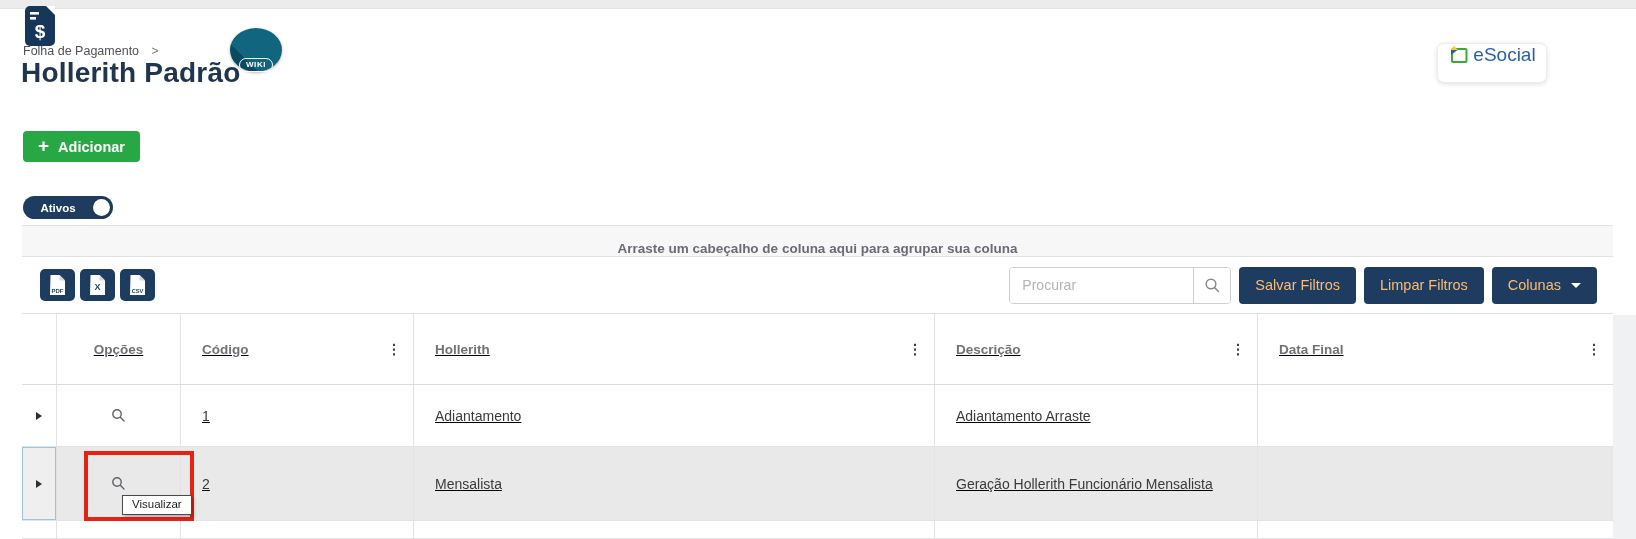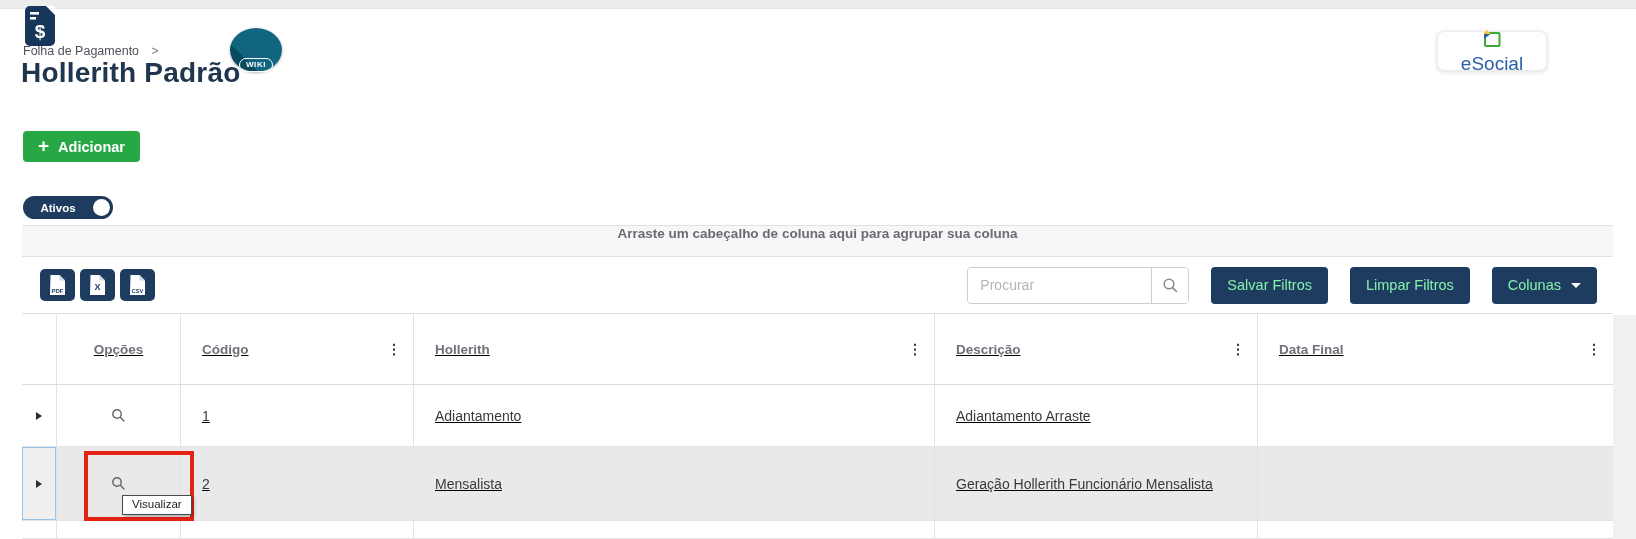--- a/index.html
+++ b/index.html
@@ -15,61 +15,61 @@
   .breadcrumb { position:absolute; left:23px; top:44px; font-size:12.5px; color:#50505a; }
   .breadcrumb .sep { margin-left:9px; color:#7a7a84; font-size:12px; }
   .page-title { position:absolute; left:21px; top:57px; font-size:28px; color:#20354e;
                 letter-spacing:.2px; }
   .wiki-badge { position:absolute; left:230px; top:28px; width:52px; height:44px;
                 border-radius:50%; background:linear-gradient(45deg,#0a4a5f 30%,#11657f 30%);
                 display:flex; align-items:flex-end; justify-content:center;
                 box-shadow:0 1px 3px rgba(0,0,0,.3); cursor:pointer; }
   .wiki-pill { border:1.5px solid #fff; border-radius:10px; padding:1px 6px 2px;
                font-size:8px; font-weight:bold; color:#fff; letter-spacing:.6px; }
-  .esocial-card { position:absolute; left:1437px; top:31px; width:110px; height:40px;
+  .esocial-card { position:absolute; left:1437px; top:43px; width:110px; height:40px;
                   background:#fff; border:1px solid #ececec; border-radius:7px;
-                  box-shadow:0 1px 5px rgba(0,0,0,.13); display:flex; align-items:center;
-                  justify-content:center; gap:3px; cursor:pointer;flex-direction:column; }
+                  box-shadow:0 1px 5px rgba(0,0,0,.13); display:flex; 
+                  justify-content:center; gap:3px; cursor:pointer; }
   .esocial-card span { font-size:19px; color:#2a5fa8; }
 
   
   .add-btn { position:absolute; left:23px; top:131px; height:31px; padding:0 15px;
              background:#28a745; border:none; border-radius:4px; color:#fff;
              font-size:14.5px; font-weight:bold; display:flex; align-items:center; gap:9px;
              cursor:pointer; font-family:inherit; }
   .add-btn .plus { font-size:19px; font-weight:bold; line-height:1; margin-top:-2px; }
   .toggle { position:absolute; left:23px; top:196px; width:90px; height:23px;
             background:#1e3c5f; border-radius:12px; display:flex; align-items:center;
             cursor:pointer; }
   .toggle .lbl { flex:1; text-align:center; color:#fff; font-size:11.5px; font-weight:bold; }
   .toggle .knob { width:17px; height:17px; border-radius:50%; background:#fff;
                   margin-right:3px; box-shadow:0 0 2px rgba(0,0,0,.4); }
 
   
   .grid-card { position:absolute; left:22px; top:225px; width:1591px; height:314px;
                display:flex; flex-direction:column; background:#fff; }
   .group-bar { height:32px; background:#f7f7f8; border-top:1px solid #e1e1e4;
-               border-bottom:1px solid #e1e1e4; display:flex; align-items:flex-start;
+               border-bottom:1px solid #e1e1e4; display:flex; align-items:flex-end;
                justify-content:center; color:#6b6b76; font-size:13.5px; font-weight:bold; }
   .toolbar { height:57px; display:flex; align-items:center; padding:0 16px 0 18px;
              border-bottom:1px solid #e1e1e4; gap:8px; background:#fff; }
   .exp-group { display:flex; gap:5px; }
   .exp-btn { width:35px; height:32px; background:#1e3c5f; border:none; border-radius:5px;
              display:flex; align-items:center; justify-content:center; cursor:pointer; }
   .tb-spacer { flex:1; }
   .search-box { height:37px; width:222px; border:1px solid #cfcfcf; border-radius:4px;
                 display:flex; overflow:hidden; background:#fff; margin-right:0; }
   .search-box input { flex:1; border:none; outline:none; padding:0 12px; font-size:14px;
                       color:#333; font-family:inherit; min-width:0; }
   .search-box input::placeholder { color:#b4b4b4; }
   .search-btn { width:37px; border:none; border-left:1px solid #cfcfcf; background:#fff;
                 display:flex; align-items:center; justify-content:center; cursor:pointer; }
   .navy-btn { height:37px; padding:0 16px; background:#1e3c5f; border:none; border-radius:4px;
-              color:#86efac; font-size:14.5px; display:flex; align-items:center; gap:10px;
-              cursor:pointer; font-family:inherit;margin-left:14px; }
+              color:#fdba74; font-size:14.5px; display:flex; align-items:center; gap:10px;
+              cursor:pointer; font-family:inherit; }
   .caret-down { width:0; height:0; border-left:5px solid transparent;
                 border-right:5px solid transparent; border-top:5.5px solid #fff; }
 
   
   .tr, .thead { display:grid; grid-template-columns:35px 124px 233px 521px 323px 1fr;text-decoration:underline; }
   .thead { height:71px; border-bottom:1px solid #dcdcdf; }
   .th { position:relative; display:flex; align-items:center; padding-left:21px;
         color:#70707a; font-size:13.5px; font-weight:bold; border-right:1px solid #e3e3e6; }
   .th:last-child { border-right:none; }
   .th.center { justify-content:center; padding-left:0; }

